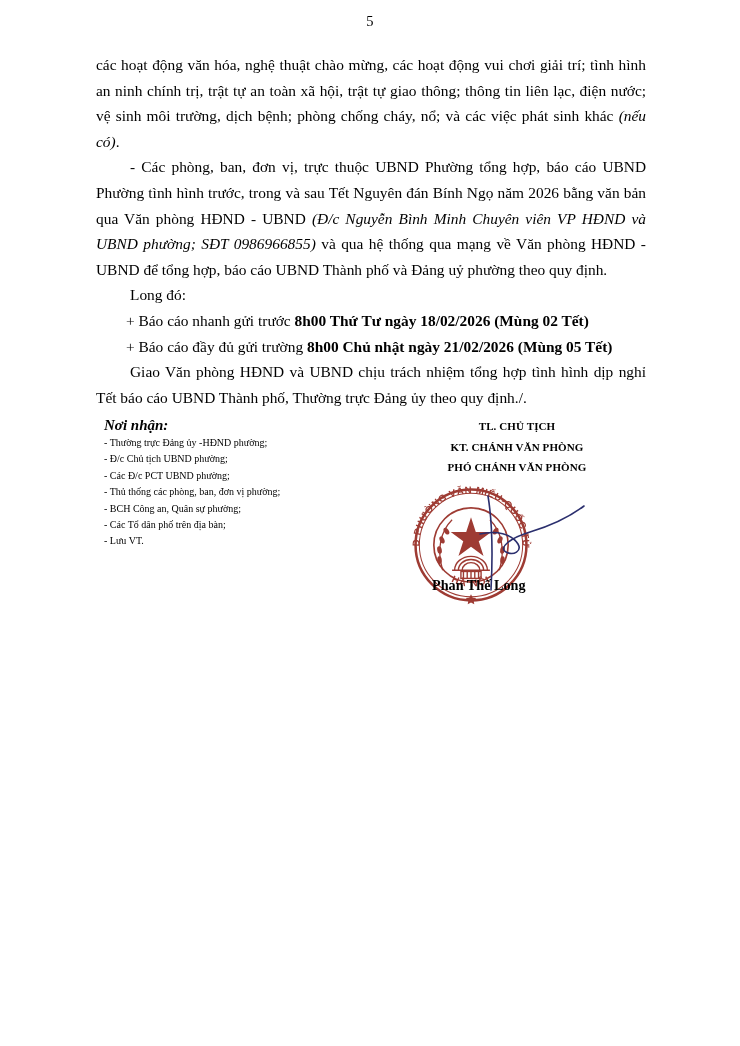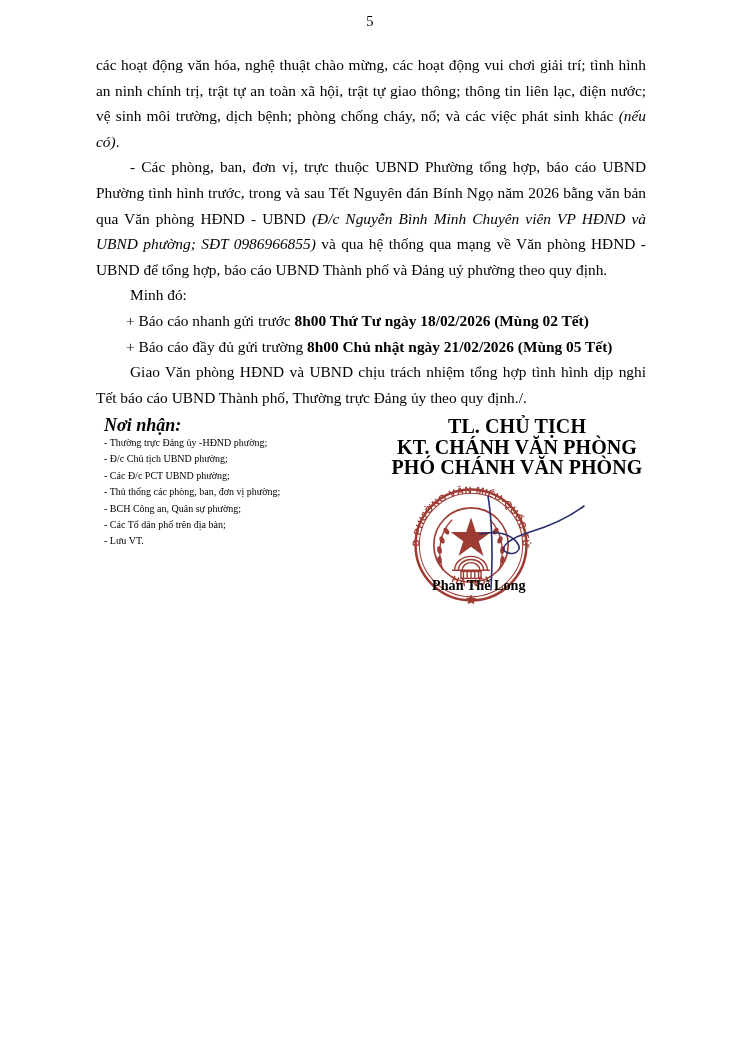--- a/index.html
+++ b/index.html
@@ -60,21 +60,21 @@
     width: 550px;
     height: 210px;
   }
   .recipients {
     position: absolute;
     left: 8px;
     top: 0;
     width: 290px;
   }
   .recipients-title {
-    font-size: 18px;
+    font-size: 15px;
     font-weight: bold;
     font-style: italic;
     line-height: 18px;
     margin: 0 0 1px 0;
   }
   .recipients ul {
     list-style: none;
     margin: 0;
     padding: 0;
   }
@@ -84,21 +84,21 @@
     white-space: nowrap;
   }
   .signature {
     position: absolute;
     left: 290px;
     top: 0;
     width: 262px;
     text-align: center;
   }
   .sig-line {
-    font-size: 20px;
+    font-size: 11px;
     font-weight: bold;
     line-height: 20.5px;
     letter-spacing: 0.1px;
     white-space: nowrap;
   }
   .sig-stage {
     position: relative;
     height: 128px;
     margin-top: 2px;
   }
@@ -133,21 +133,21 @@
 </head>
 <body>
 
 <div class="page">
 
   <div class="page-number">5</div>
 
   <div class="body-block">
     <p class="para" id="p1"><span>các hoạt động văn hóa, nghệ thuật chào mừng, các hoạt động vui chơi giải trí; tình hình an ninh chính trị, trật tự an toàn xã hội, trật tự giao thông; thông tin liên lạc, điện nước; vệ sinh môi trường, dịch bệnh; phòng chống cháy, nổ; và các việc phát sinh khác </span><span class="ital">(nếu có)</span><span>.</span></p>
     <p class="para indent" id="p2"><span>- Các phòng, ban, đơn vị, trực thuộc UBND Phường tổng hợp, báo cáo UBND Phường tình hình trước, trong và sau Tết Nguyên đán Bính Ngọ năm 2026  bằng văn bản qua Văn phòng HĐND - UBND </span><span class="ital">(Đ/c Nguyễn Bình Minh Chuyên viên VP HĐND và UBND phường; SĐT 0986966855)</span><span> và qua hệ thống qua mạng về Văn phòng HĐND - UBND để tổng hợp, báo cáo UBND Thành phố và Đảng uỷ phường theo quy định.</span></p>
-    <p class="para indent" id="p3"><span>Minh đó:</span></p>
+    <p class="para indent" id="p3"><span>Long đó:</span></p>
     <p class="para indent-sm" id="p4"><span>+ Báo cáo nhanh gửi trước </span><span class="bold">8h00 Thứ Tư  ngày 18/02/2026 (Mùng 02 Tết)</span></p>
     <p class="para indent-sm" id="p5"><span>+ Báo cáo đầy đủ gửi trường </span><span class="bold">8h00 Chủ nhật ngày 21/02/2026 (Mùng 05 Tết)</span></p>
     <p class="para indent" id="p6"><span>Giao Văn phòng HĐND và UBND chịu trách nhiệm tổng hợp tình hình dịp nghỉ Tết báo cáo UBND Thành phố, Thường trực Đảng ủy theo quy định./.</span></p>
   </div>
 
   <div class="lower">
 
     <div class="recipients">
       <div class="recipients-title">Nơi nhận:</div>
       <ul id="recipients-list">

